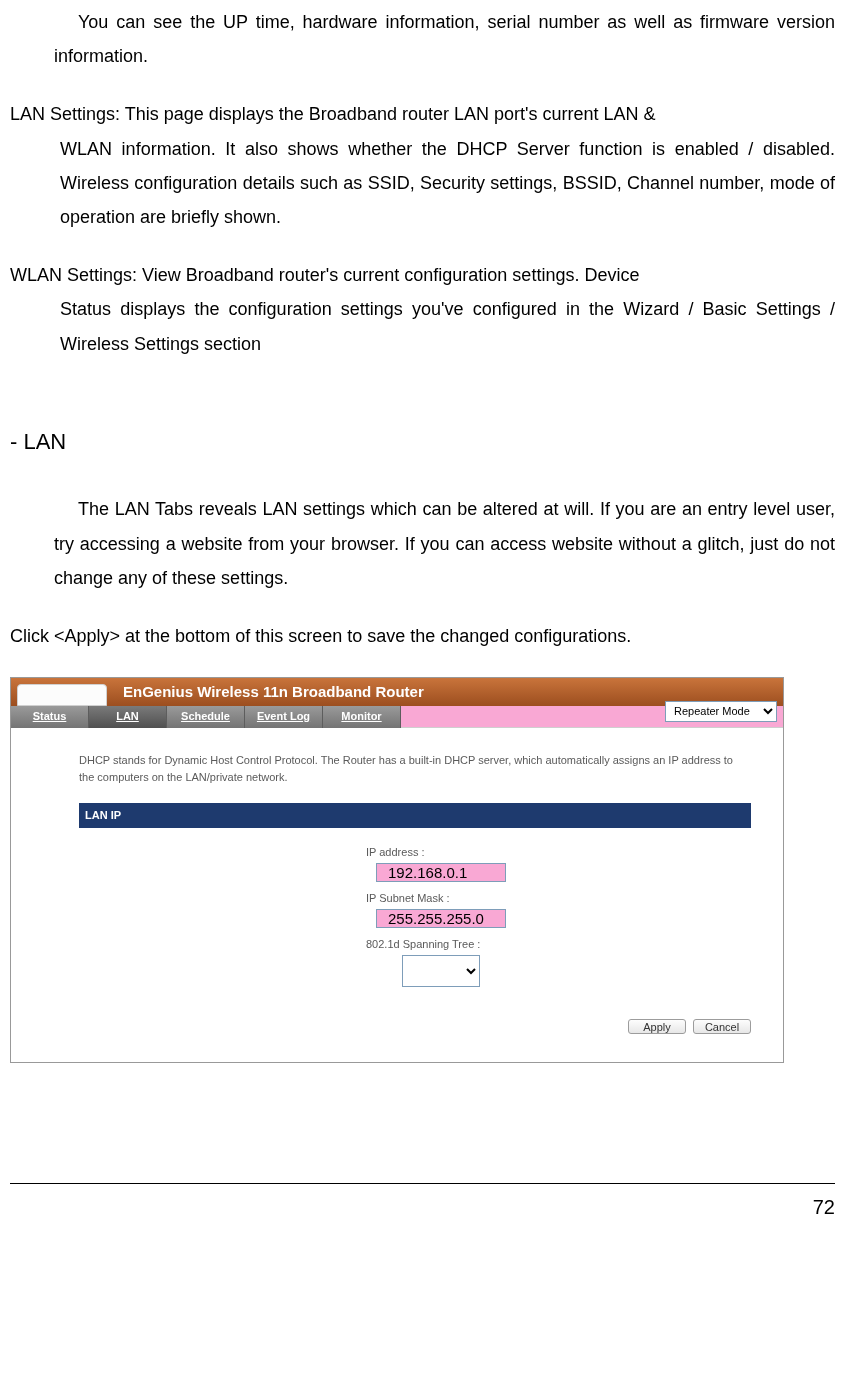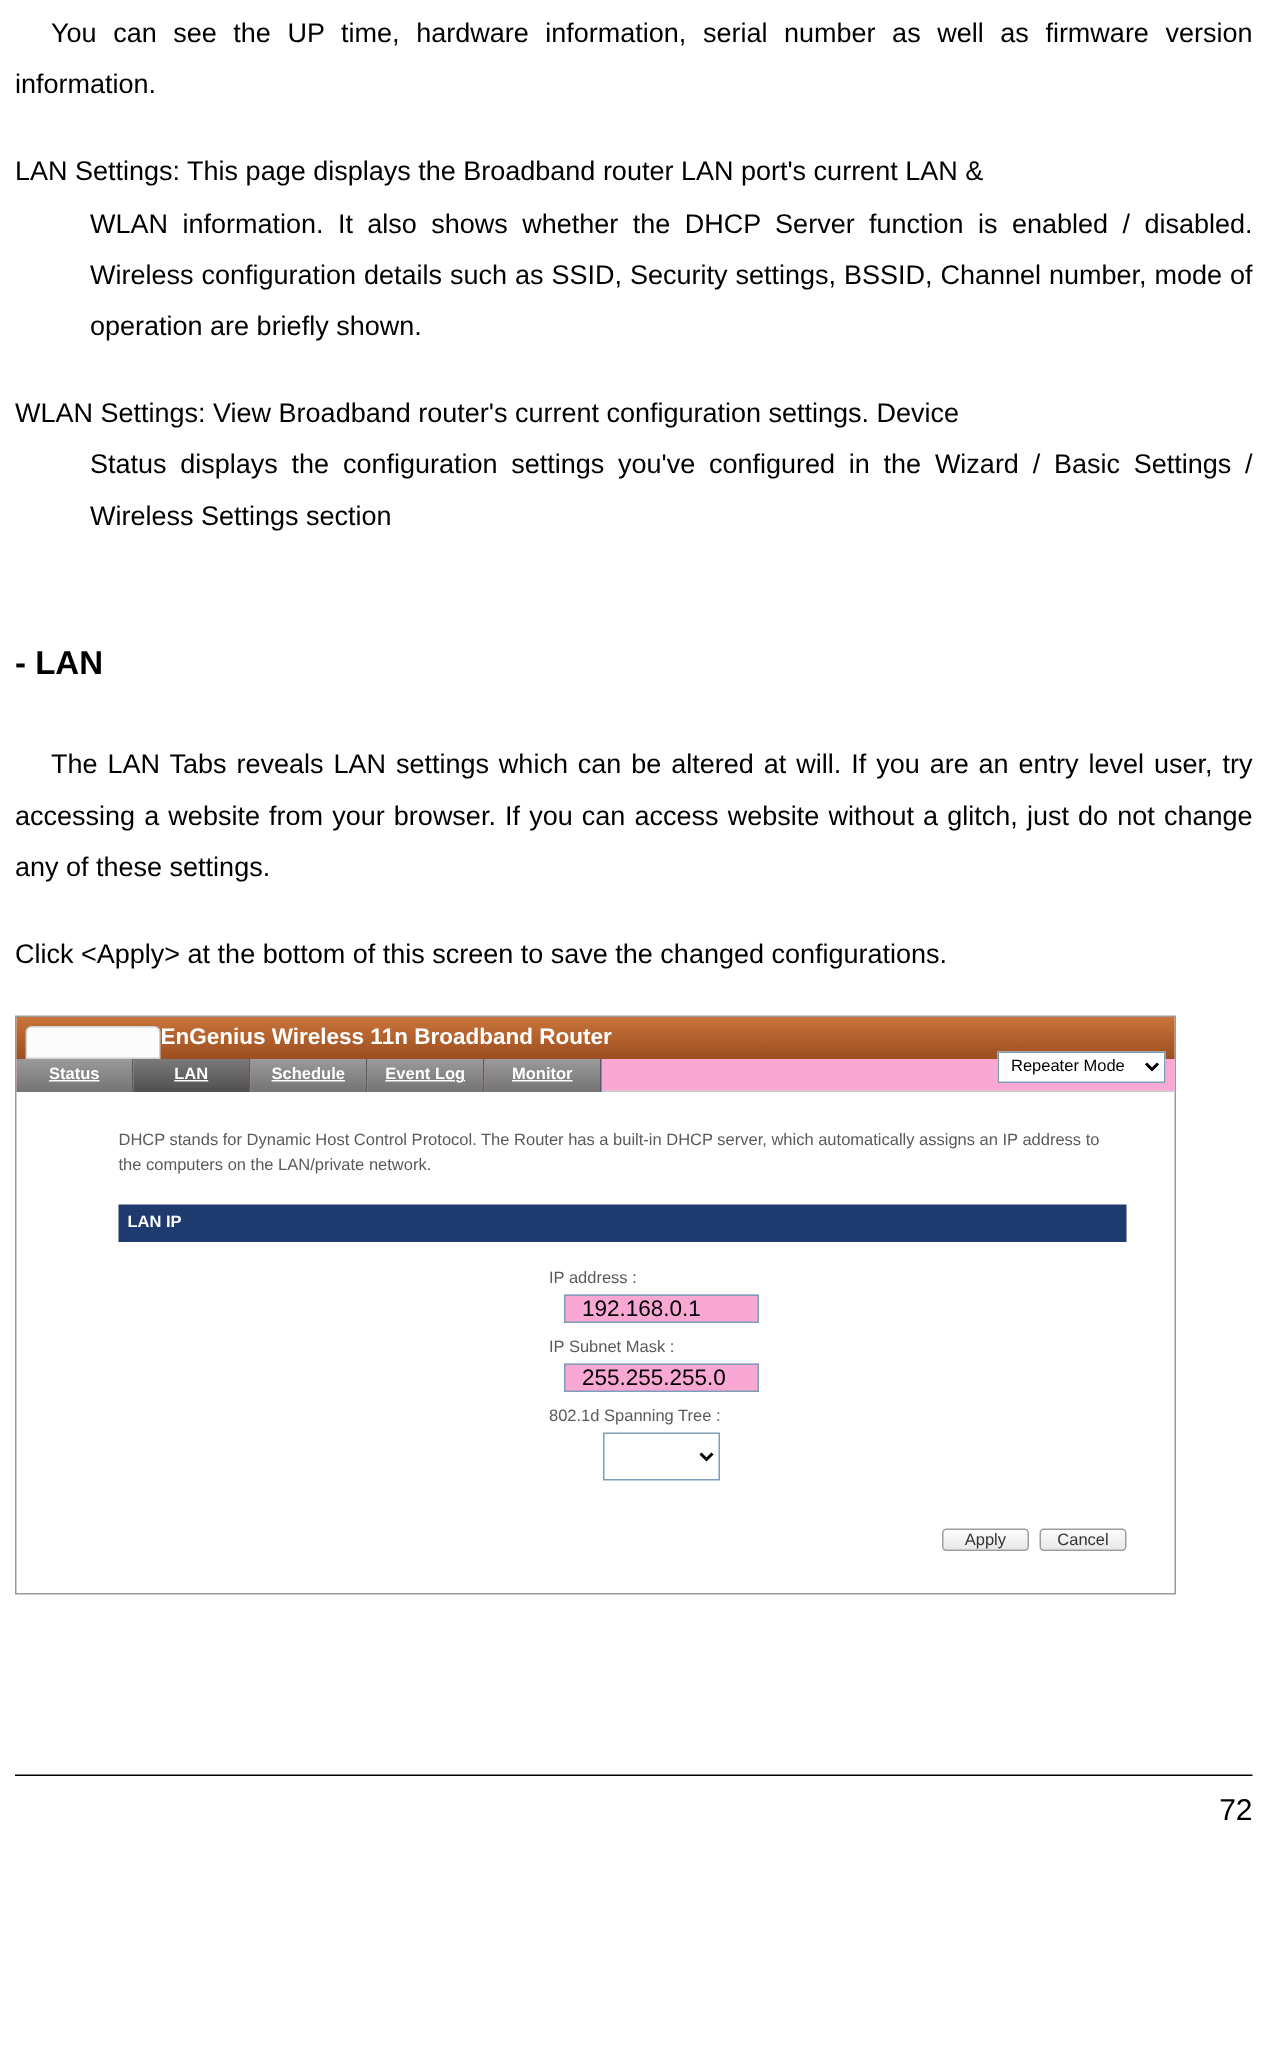--- a/index.html
+++ b/index.html
@@ -15,34 +15,35 @@
       width: 845px;
       padding: 5px 10px 15px 10px;
       line-height: 1.9;
     }
     .body-text {
       text-align: justify;
       margin-bottom: 24px;
     }
     .indent-first {
       text-indent: 24px;
+      margin-left: 44px;
     }
     .para-block {
       text-align: justify;
       margin-bottom: 24px;
     }
     .para-block .hang {
       margin-left: 50px;
     }
     .bold-label {
       font-weight: normal;
     }
     .section-heading {
       font-size: 22px;
-      font-weight: bold;
+      font-weight: normal;
       margin-top: 60px;
       margin-bottom: 30px;
     }
     .screenshot-wrap {
       width: 774px;
       border: 1px solid #999;
       background: #fff;
       font-family: Verdana, Arial, sans-serif;
       font-size: 11px;
       margin-top: 4px;
@@ -60,20 +61,21 @@
       background: #fcfcfc;
       border: 1px solid #d0d0d0;
       border-radius: 4px 4px 0 0;
       margin-bottom: -6px;
     }
     .top-title {
       flex: 1;
       color: #fff;
       font-weight: bold;
       font-size: 15px;
+      padding-left: 16px;
     }
     .mode-select {
       width: 112px;
       height: 21px;
       background: #fff;
       border: 1px solid #7e9db9;
       font-size: 11px;
       color: #000;
       padding: 0 4px;
       margin-top: 38px;

